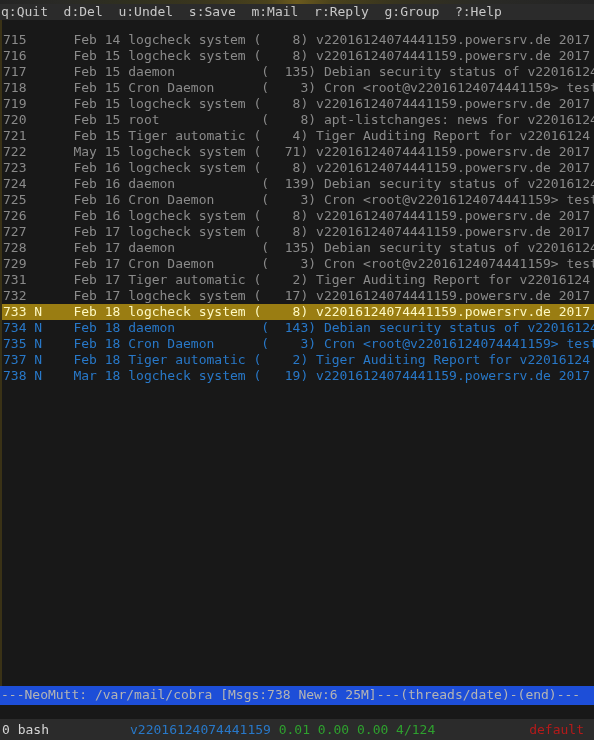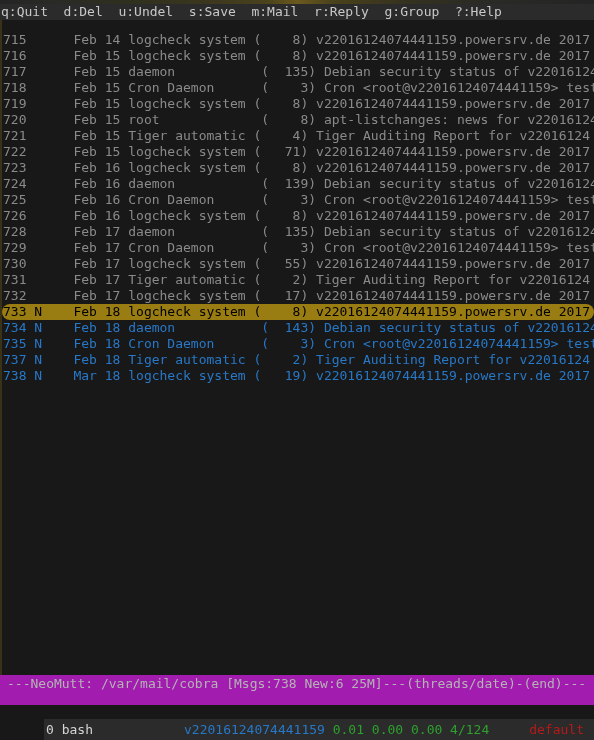--- a/index.html
+++ b/index.html
@@ -65,57 +65,55 @@
     white-space: pre;
     overflow: hidden;
     color: #8a8a8a;
     padding-left: 1px;
   }
   .msgrow.new {
     color: #2878c8;
   }
   .msgrow.sel {
     background: #9a7d12;
-    color: #000000;
-    border-radius: 8px;
+    color: #fef9c3;
   }
 
   
   .statusline {
     flex: 0 0 auto;
-    height: 30px;
+    height: 19px;
     line-height: 17px;
-    background: #a21caf;
+    background: #1d4ed8;
     color: #b4b4b4;
     white-space: pre;
     overflow: hidden;
-    padding-left: 7px;
+    padding-left: 1px;
   }
 
   .gap {
     flex: 0 0 auto;
     height: 14px;
     background: #181818;
   }
 
   
   .tmuxbar {
     flex: 0 0 auto;
     height: 21px;
     line-height: 21px;
     background: #2b2b2b;
     white-space: pre;
     overflow: hidden;
     position: relative;
     display: flex;
     align-items: center;
-    margin-left: 44px;
   }
   .tmux-left  { color: #d5d5d5; padding-left: 2px; white-space: pre; }
-  .tmux-mid   { position: absolute; left: 140px; white-space: pre; }
+  .tmux-mid   { position: absolute; left: 130px; white-space: pre; }
   .tmux-host  { color: #2878c8; }
   .tmux-load  { color: #2ea02e; }
   .tmux-right { position: absolute; right: 10px; color: #b51a1a; white-space: pre; }
 </style>
 </head>
 <body>
 
 <div id="screen">
 
   <div class="top-strip"></div>
@@ -123,28 +121,28 @@
   <div class="helpbar">q:Quit  d:Del  u:Undel  s:Save  m:Mail  r:Reply  g:Group  ?:Help</div>
 
   <div class="index" id="index-pane">
       <div class="msgrow">715      Feb 14 logcheck system (    8) v22016124074441159.powersrv.de 2017</div>
       <div class="msgrow">716      Feb 15 logcheck system (    8) v22016124074441159.powersrv.de 2017</div>
       <div class="msgrow">717      Feb 15 daemon           (  135) Debian security status of v22016124</div>
       <div class="msgrow">718      Feb 15 Cron Daemon      (    3) Cron &lt;root@v22016124074441159&gt; test</div>
       <div class="msgrow">719      Feb 15 logcheck system (    8) v22016124074441159.powersrv.de 2017</div>
       <div class="msgrow">720      Feb 15 root             (    8) apt-listchanges: news for v22016124</div>
       <div class="msgrow">721      Feb 15 Tiger automatic (    4) Tiger Auditing Report for v22016124</div>
-      <div class="msgrow">722      Feb 15 logcheck system (   71) v22016124074441159.powersrv.de 2017</div>
+      <div class="msgrow">722      May 15 logcheck system (   71) v22016124074441159.powersrv.de 2017</div>
       <div class="msgrow">723      Feb 16 logcheck system (    8) v22016124074441159.powersrv.de 2017</div>
       <div class="msgrow">724      Feb 16 daemon           (  139) Debian security status of v22016124</div>
       <div class="msgrow">725      Feb 16 Cron Daemon      (    3) Cron &lt;root@v22016124074441159&gt; test</div>
       <div class="msgrow">726      Feb 16 logcheck system (    8) v22016124074441159.powersrv.de 2017</div>
+      <div class="msgrow">727      Feb 17 logcheck system (    8) v22016124074441159.powersrv.de 2017</div>
       <div class="msgrow">728      Feb 17 daemon           (  135) Debian security status of v22016124</div>
       <div class="msgrow">729      Feb 17 Cron Daemon      (    3) Cron &lt;root@v22016124074441159&gt; test</div>
-      <div class="msgrow">730      Feb 17 logcheck system (   55) v22016124074441159.powersrv.de 2017</div>
       <div class="msgrow">731      Feb 17 Tiger automatic (    2) Tiger Auditing Report for v22016124</div>
       <div class="msgrow">732      Feb 17 logcheck system (   17) v22016124074441159.powersrv.de 2017</div>
       <div class="msgrow sel">733 N    Feb 18 logcheck system (    8) v22016124074441159.powersrv.de 2017</div>
       <div class="msgrow new">734 N    Feb 18 daemon           (  143) Debian security status of v22016124</div>
       <div class="msgrow new">735 N    Feb 18 Cron Daemon      (    3) Cron &lt;root@v22016124074441159&gt; test</div>
       <div class="msgrow new">737 N    Feb 18 Tiger automatic (    2) Tiger Auditing Report for v22016124</div>
       <div class="msgrow new">738 N    Mar 18 logcheck system (   19) v22016124074441159.powersrv.de 2017</div>
     </div>
 
   <div class="statusline">---NeoMutt: /var/mail/cobra [Msgs:738 New:6 25M]---(threads/date)-(end)---</div>

